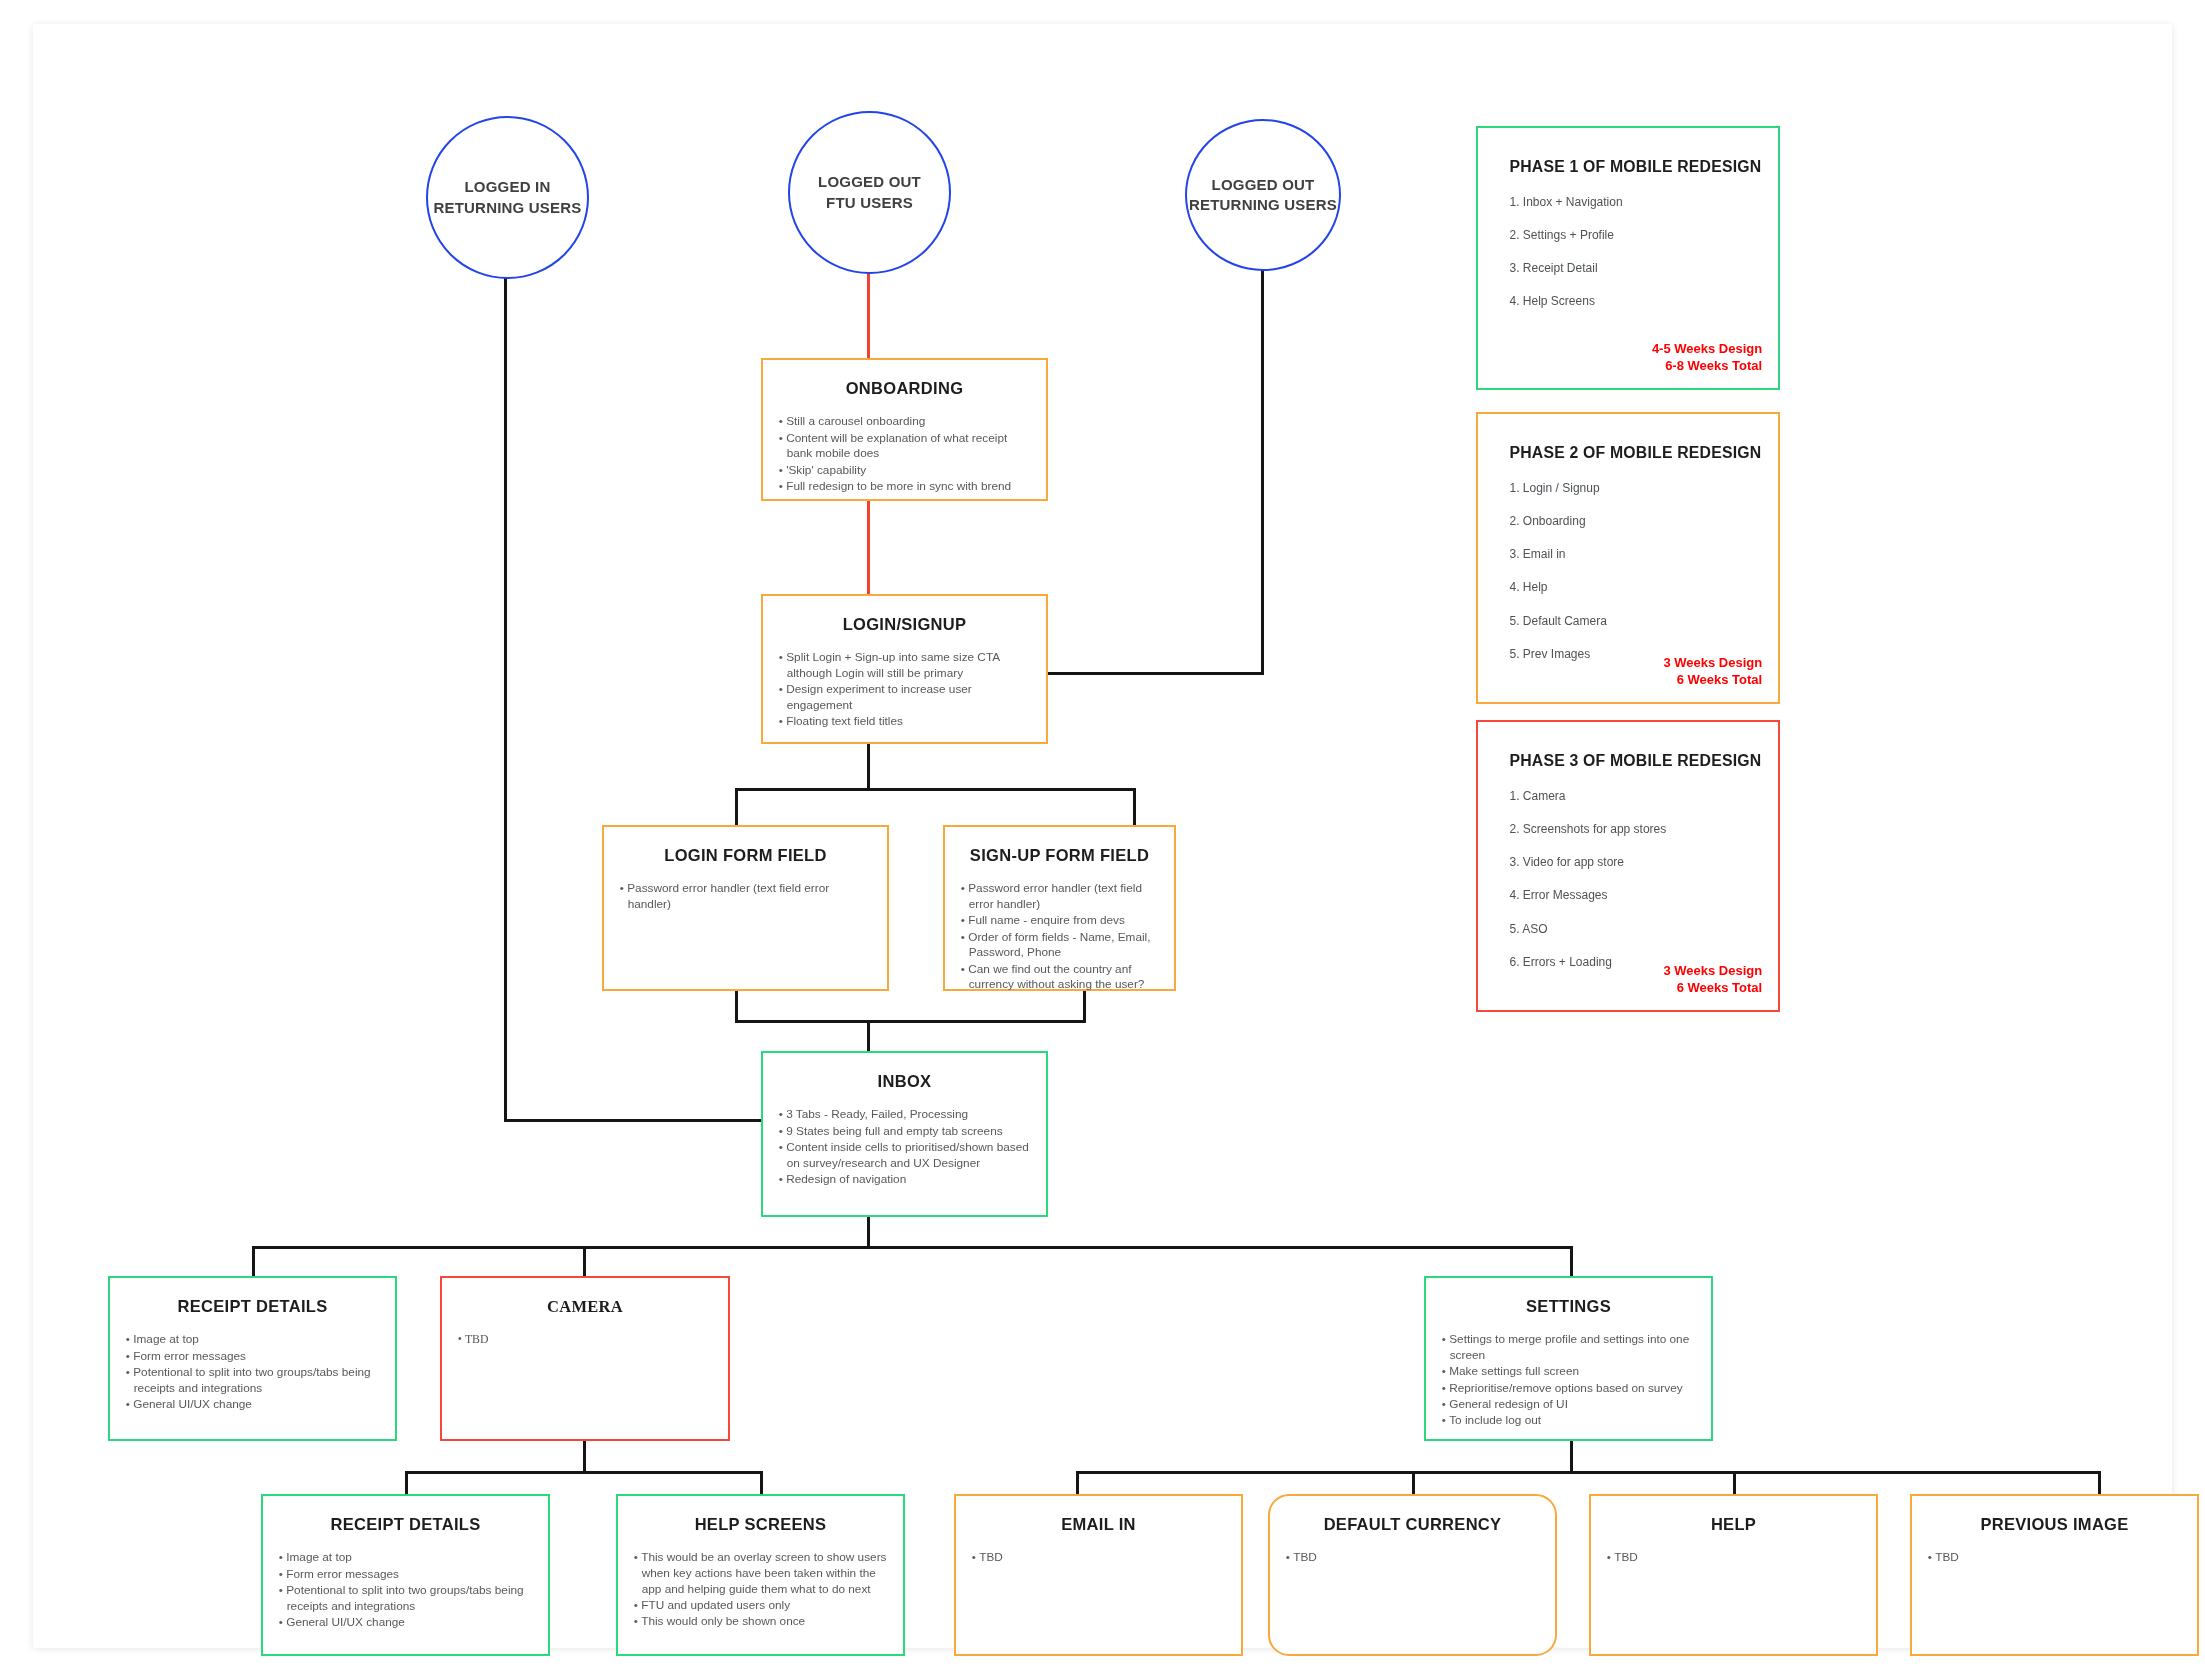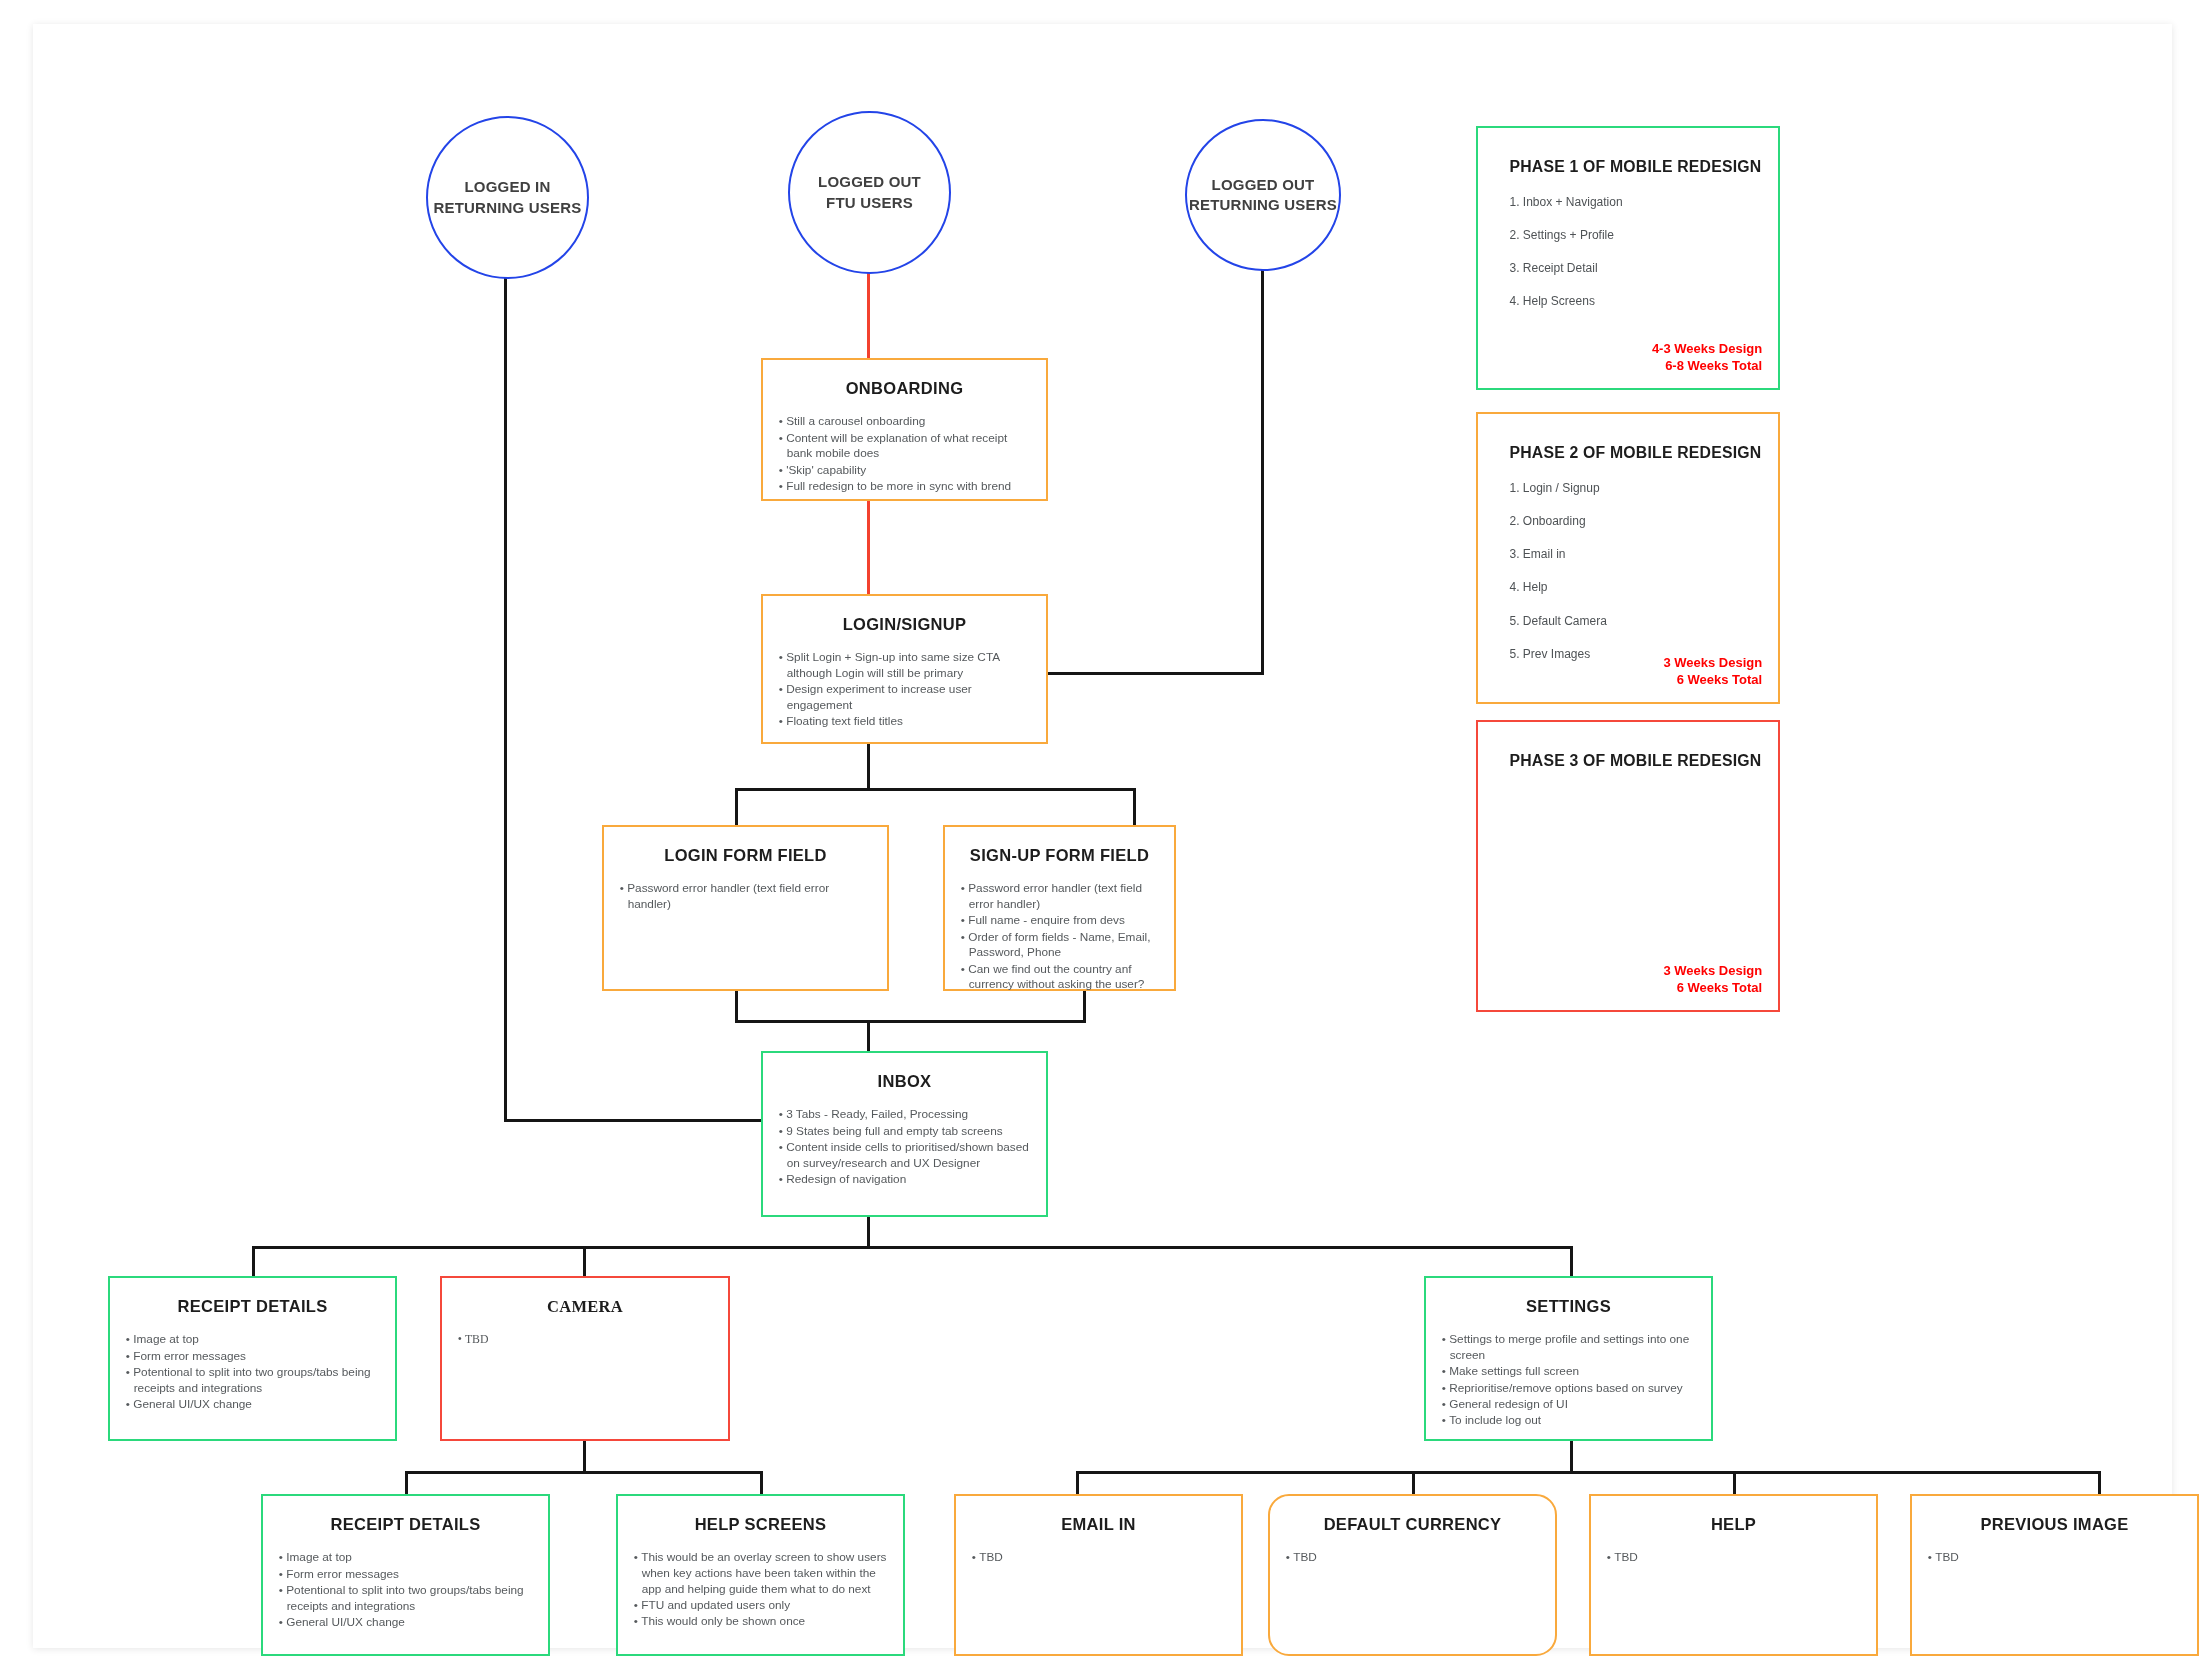--- a/index.html
+++ b/index.html
@@ -282,21 +282,21 @@
 
   <div class="panel green" style="left:1443px;top:102px;width:304px;height:264px;">
     <div class="ptitle">PHASE 1 OF MOBILE REDESIGN</div>
     <ol>
           <li>1. Inbox + Navigation</li>
           <li>2. Settings + Profile</li>
           <li>3. Receipt Detail</li>
           <li>4. Help Screens</li>
         </ol>
     <div class="weeks">
-      <div>4-3 Weeks Design</div>
+      <div>4-5 Weeks Design</div>
       <div>6-8 Weeks Total</div>
     </div>
   </div>
 
   <div class="panel orange" style="left:1443px;top:388px;width:304px;height:292px;">
     <div class="ptitle">PHASE 2 OF MOBILE REDESIGN</div>
     <ol>
           <li>1. Login / Signup</li>
           <li>2. Onboarding</li>
           <li>3. Email in</li>
@@ -305,20 +305,28 @@
           <li>5. Prev Images</li>
         </ol>
     <div class="weeks">
       <div>3 Weeks Design</div>
       <div>6 Weeks Total</div>
     </div>
   </div>
 
   <div class="panel red" style="left:1443px;top:696px;width:304px;height:292px;">
     <div class="ptitle">PHASE 3 OF MOBILE REDESIGN</div>
+    <ol>
+          <li>1. Camera</li>
+          <li>2. Screenshots for app stores</li>
+          <li>3. Video for app store</li>
+          <li>4. Error Messages</li>
+          <li>5. ASO</li>
+          <li>6. Errors + Loading</li>
+        </ol>
     <div class="weeks">
       <div>3 Weeks Design</div>
       <div>6 Weeks Total</div>
     </div>
   </div>
 
  </div>
 </div>
 
 

